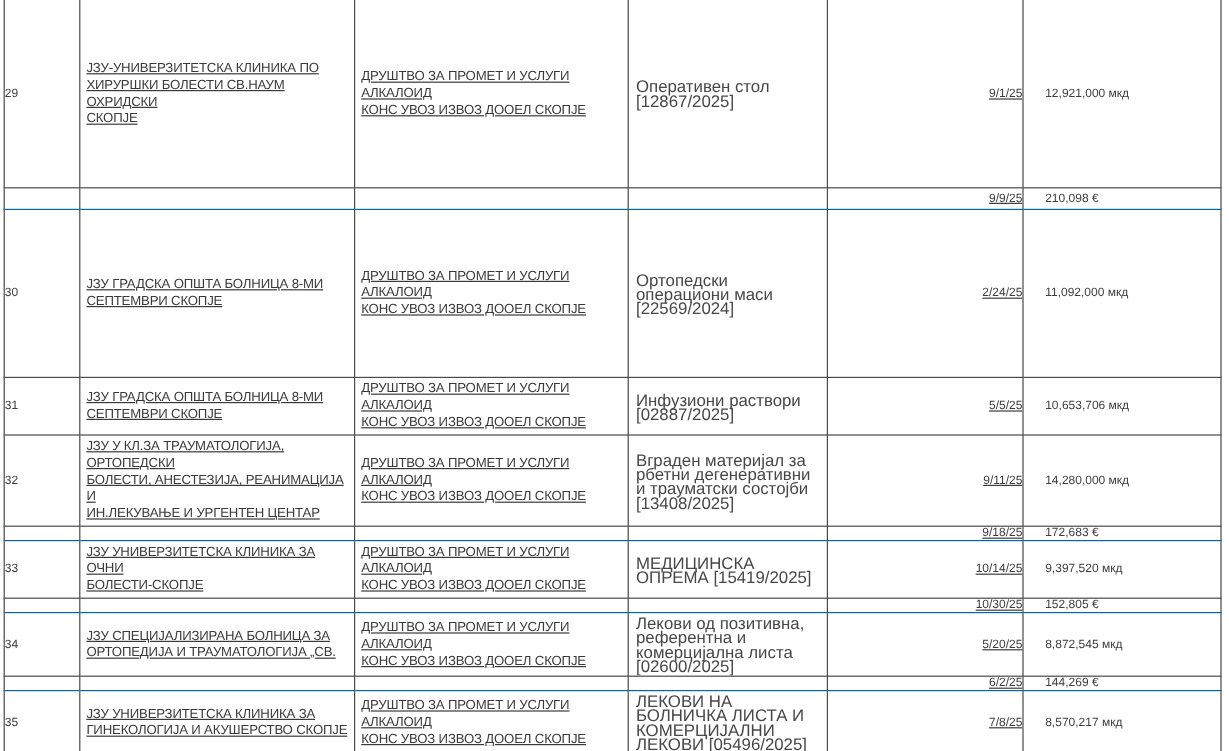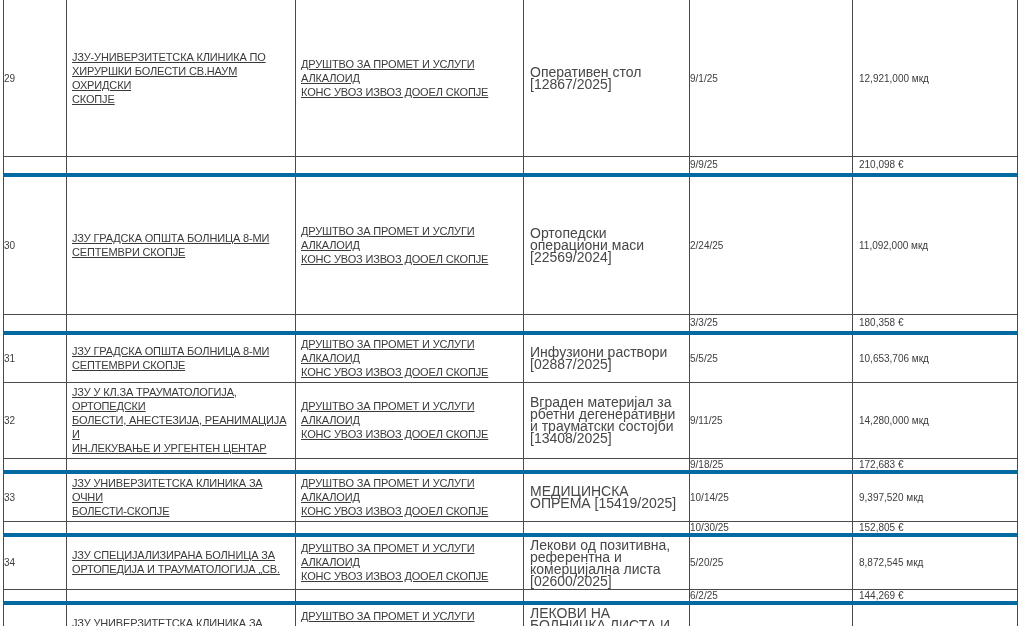--- a/index.html
+++ b/index.html
@@ -11,33 +11,33 @@
     color:#3f3f3f;
   }
   .table-wrap { position:absolute; left:3px; top:-1px; width:1014px; }
   table.proc { border-collapse:collapse; width:1014px; table-layout:fixed; }
   td {
     border:1px solid #4a4a4a;
     vertical-align:middle;
     overflow:hidden;
     background:#ffffff;
   }
-  tr.euro-row td { border-bottom:4px solid #0369a1; }
+  tr.euro-row td { border-bottom:1px solid #0369a1; }
   .c-num   { text-align:left; font-size:10px; color:#3d3d3d; }
   .c-inst, .c-comp { padding:2px 4px 2px 5px; }
   .link {
     display:inline-block;
     font-size:11px; line-height:14px;
     color:#3a3a3a; text-decoration:underline;
     text-transform:uppercase; white-space:pre-line;
     letter-spacing:-0.15px; cursor:pointer;
   }
   .c-desc { padding:2px 4px 2px 6px; font-size:14px; line-height:12px; color:#474747; }
-  .c-date { text-align:left; font-size:10px; color:#3d3d3d; }
-  .c-amt  { padding-left:6px; font-size:10px; color:#3d3d3d; }
+  .c-date { text-align:right; font-size:10px; color:#3d3d3d;text-decoration:underline; }
+  .c-amt  { padding-left:18px; font-size:10px; color:#3d3d3d; }
   tr.euro-row .c-date, tr.euro-row .c-amt { font-size:10px; }
 </style>
 </head>
 <body>
 
 <div class="page">
   <div class="table-wrap">
     <table class="proc">
       <colgroup>
         <col style="width:63px">
@@ -78,28 +78,20 @@
       <span class="link">ЈЗУ ГРАДСКА ОПШТА БОЛНИЦА 8-МИ
 СЕПТЕМВРИ СКОПЈЕ</span>
     </td>
     <td class="c-comp">
       <span class="link">ДРУШТВО ЗА ПРОМЕТ И УСЛУГИ АЛКАЛОИД
 КОНС УВОЗ ИЗВОЗ ДООЕЛ СКОПЈЕ</span>
     </td>
     <td class="c-desc">Ортопедски операциони маси [22569/2024]</td>
     <td class="c-date">2/24/25</td>
     <td class="c-amt">11,092,000 мкд</td>
-  </tr>
-  <tr class="euro-row" style="height: 18px;">
-    <td class="c-num"></td>
-    <td></td>
-    <td></td>
-    <td></td>
-    <td class="c-date">3/3/25</td>
-    <td class="c-amt">180,358 €</td>
   </tr>
 
   <tr class="main-row" style="height: 27px;">
     <td class="c-num">31</td>
     <td class="c-inst">
       <span class="link">ЈЗУ ГРАДСКА ОПШТА БОЛНИЦА 8-МИ
 СЕПТЕМВРИ СКОПЈЕ</span>
     </td>
     <td class="c-comp">
       <span class="link">ДРУШТВО ЗА ПРОМЕТ И УСЛУГИ АЛКАЛОИД

